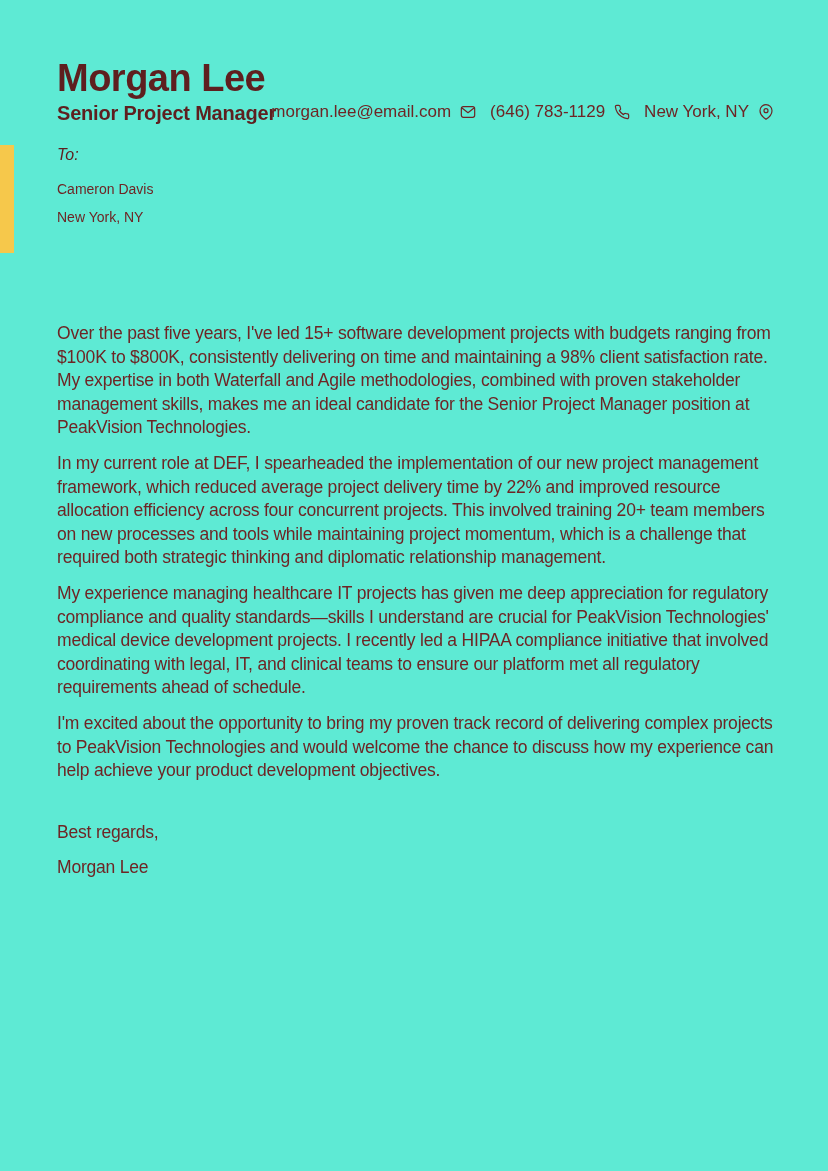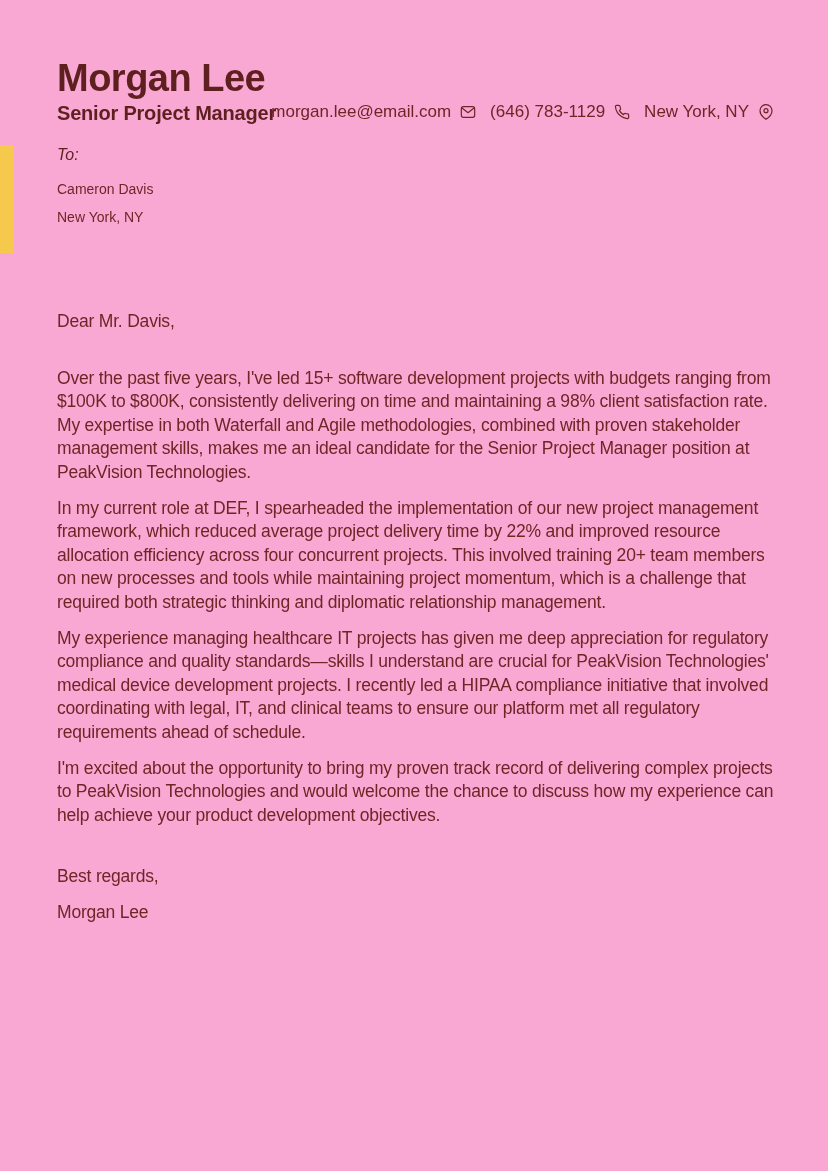--- a/index.html
+++ b/index.html
@@ -6,21 +6,21 @@
   html, body { background: #ffffff; }
   body {
     font-family: "Liberation Sans", "DejaVu Sans", sans-serif;
     width: 828px; height: 1171px;
     position: relative;
     overflow: hidden;
     color: #6e2525;
   }
   .page {
     position: absolute; inset: 0;
-    background: #f9a8d4;
+    background: #5eead4;
     text-decoration: underline;
   }
   .accent-bar {
     position: absolute;
     left: 0; top: 145px;
     width: 14px; height: 108px;
     background: #f6c84b;
   }
   .name {
     position: absolute;
@@ -126,21 +126,20 @@
   </div>
 
   <div class="to-label">To:</div>
 
   <div class="recipient">
     <div>Cameron Davis</div>
     <div>New York, NY</div>
   </div>
 
   <div class="letter-body">
-    <p class="greeting">Dear Mr. Davis,</p>
     <p class="para">Over the past five years, I've led 15+ software development projects with budgets ranging from $100K to $800K, consistently delivering on time and maintaining a 98% client satisfaction rate. My expertise in both Waterfall and Agile methodologies, combined with proven stakeholder management skills, makes me an ideal candidate for the Senior Project Manager position at PeakVision Technologies.</p>
     <p class="para">In my current role at DEF, I spearheaded the implementation of our new project management framework, which reduced average project delivery time by 22% and improved resource allocation efficiency across four concurrent projects. This involved training 20+ team members on new processes and tools while maintaining project momentum, which is a challenge that required both strategic thinking and diplomatic relationship management.</p>
     <p class="para">My experience managing healthcare IT projects has given me deep appreciation for regulatory compliance and quality standards—skills I understand are crucial for PeakVision Technologies' medical device development projects. I recently led a HIPAA compliance initiative that involved coordinating with legal, IT, and clinical teams to ensure our platform met all regulatory requirements ahead of schedule.</p>
     <p class="para">I'm excited about the opportunity to bring my proven track record of delivering complex projects to PeakVision Technologies and would welcome the chance to discuss how my experience can help achieve your product development objectives.</p>
     <p class="closing">Best regards,</p>
     <p class="signature">Morgan Lee</p>
   </div>
 
 </div>
 

